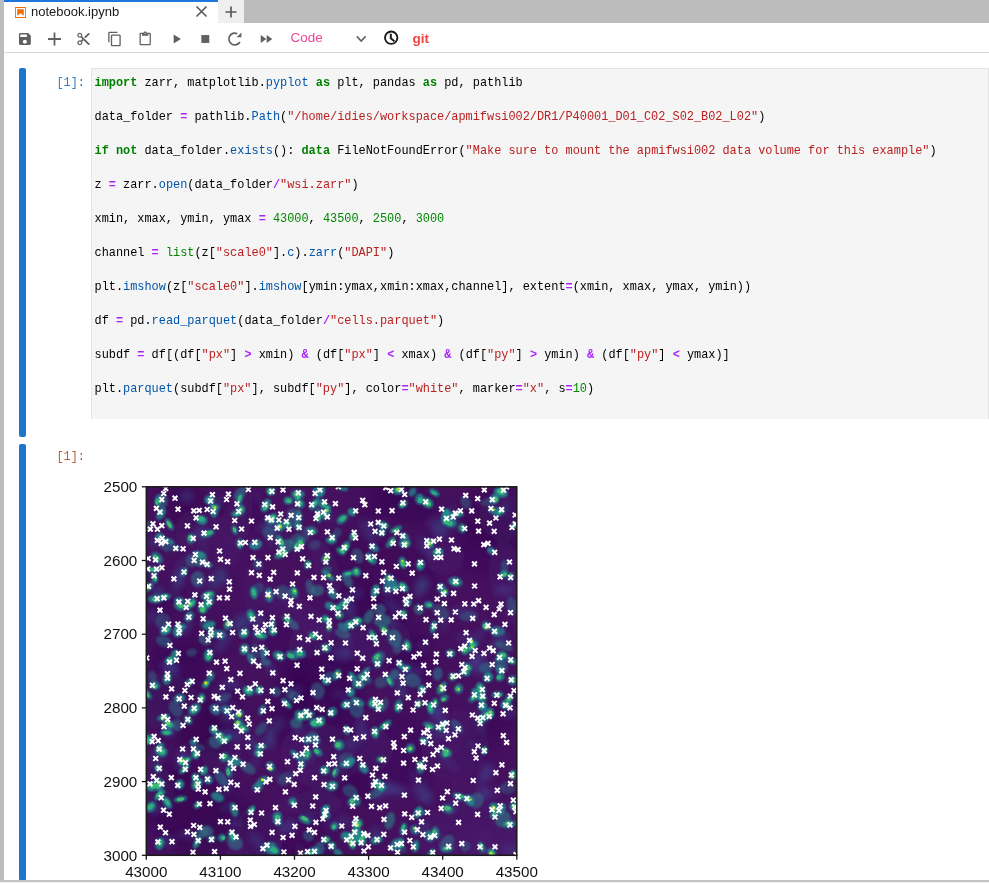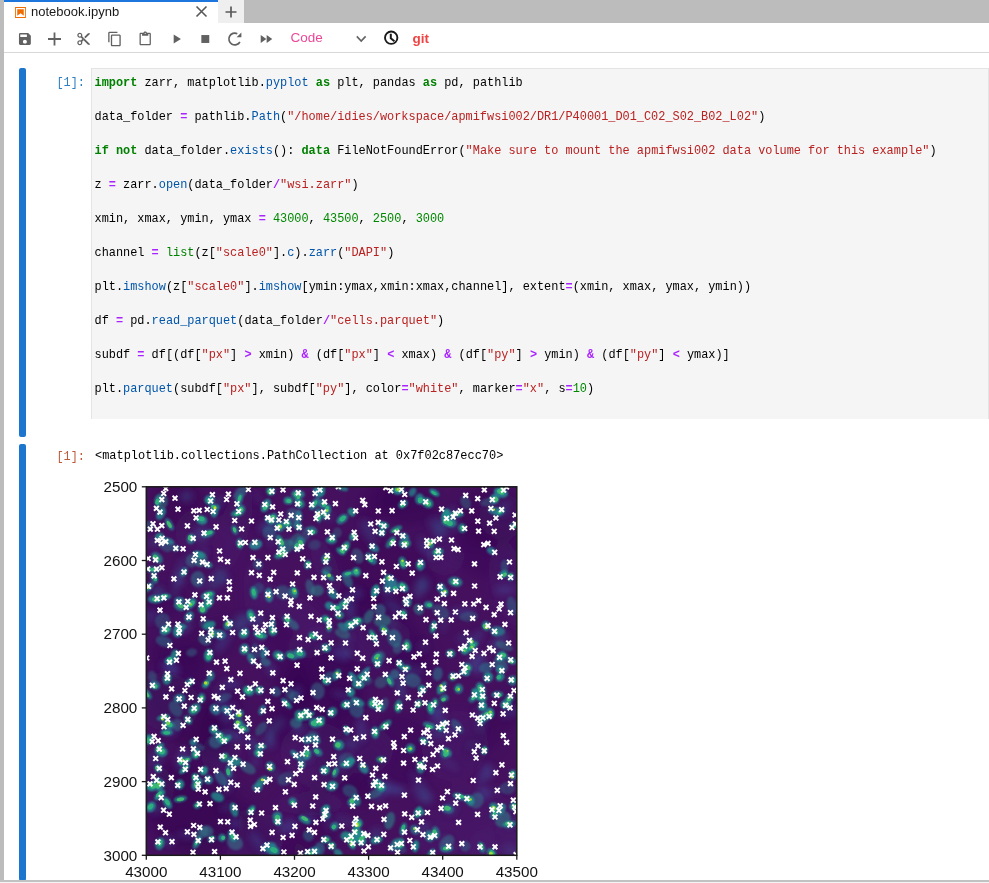--- a/index.html
+++ b/index.html
@@ -117,21 +117,20 @@
 plt.<s class="pr">imshow</s>(z[<s class="st">"scale0"</s>].<s class="pr">imshow</s>[ymin:ymax,xmin:xmax,channel], extent<s class="op">=</s>(xmin, xmax, ymax, ymin))
 
 df <s class="op">=</s> pd.<s class="pr">read_parquet</s>(data_folder<s class="op">/</s><s class="st">"cells.parquet"</s>)
 
 subdf <s class="op">=</s> df[(df[<s class="st">"px"</s>] <s class="op">&gt;</s> xmin) <s class="op">&amp;</s> (df[<s class="st">"px"</s>] <s class="op">&lt;</s> xmax) <s class="op">&amp;</s> (df[<s class="st">"py"</s>] <s class="op">&gt;</s> ymin) <s class="op">&amp;</s> (df[<s class="st">"py"</s>] <s class="op">&lt;</s> ymax)]
 
 plt.<s class="pr">parquet</s>(subdf[<s class="st">"px"</s>], subdf[<s class="st">"py"</s>], color<s class="op">=</s><s class="st">"white"</s>, marker<s class="op">=</s><s class="st">"x"</s>, s<s class="op">=</s><s class="nu">10</s>)</pre>
     </div>
 <div class="abs collapser" id="coll-out"></div>
 <div class="abs" id="outprompt">[1]:</div>
-<div class="abs" id="outtext">&lt;matplotlib.collections.PathCollection at 0x7f02c87ecc70&gt;</div>
 <div class="abs" id="figwrap"><svg id="fig" width="470" height="443" viewBox="0 0 470 443">
         <defs>
           <filter id="b1" x="-80%" y="-80%" width="260%" height="260%">
             <feGaussianBlur stdDeviation="6"></feGaussianBlur>
           </filter>
           <filter id="b2" x="-80%" y="-80%" width="260%" height="260%">
             <feGaussianBlur stdDeviation="1.1"></feGaussianBlur>
           </filter>
           <filter id="b3" x="-80%" y="-80%" width="260%" height="260%">
             <feGaussianBlur stdDeviation="0.7"></feGaussianBlur>

